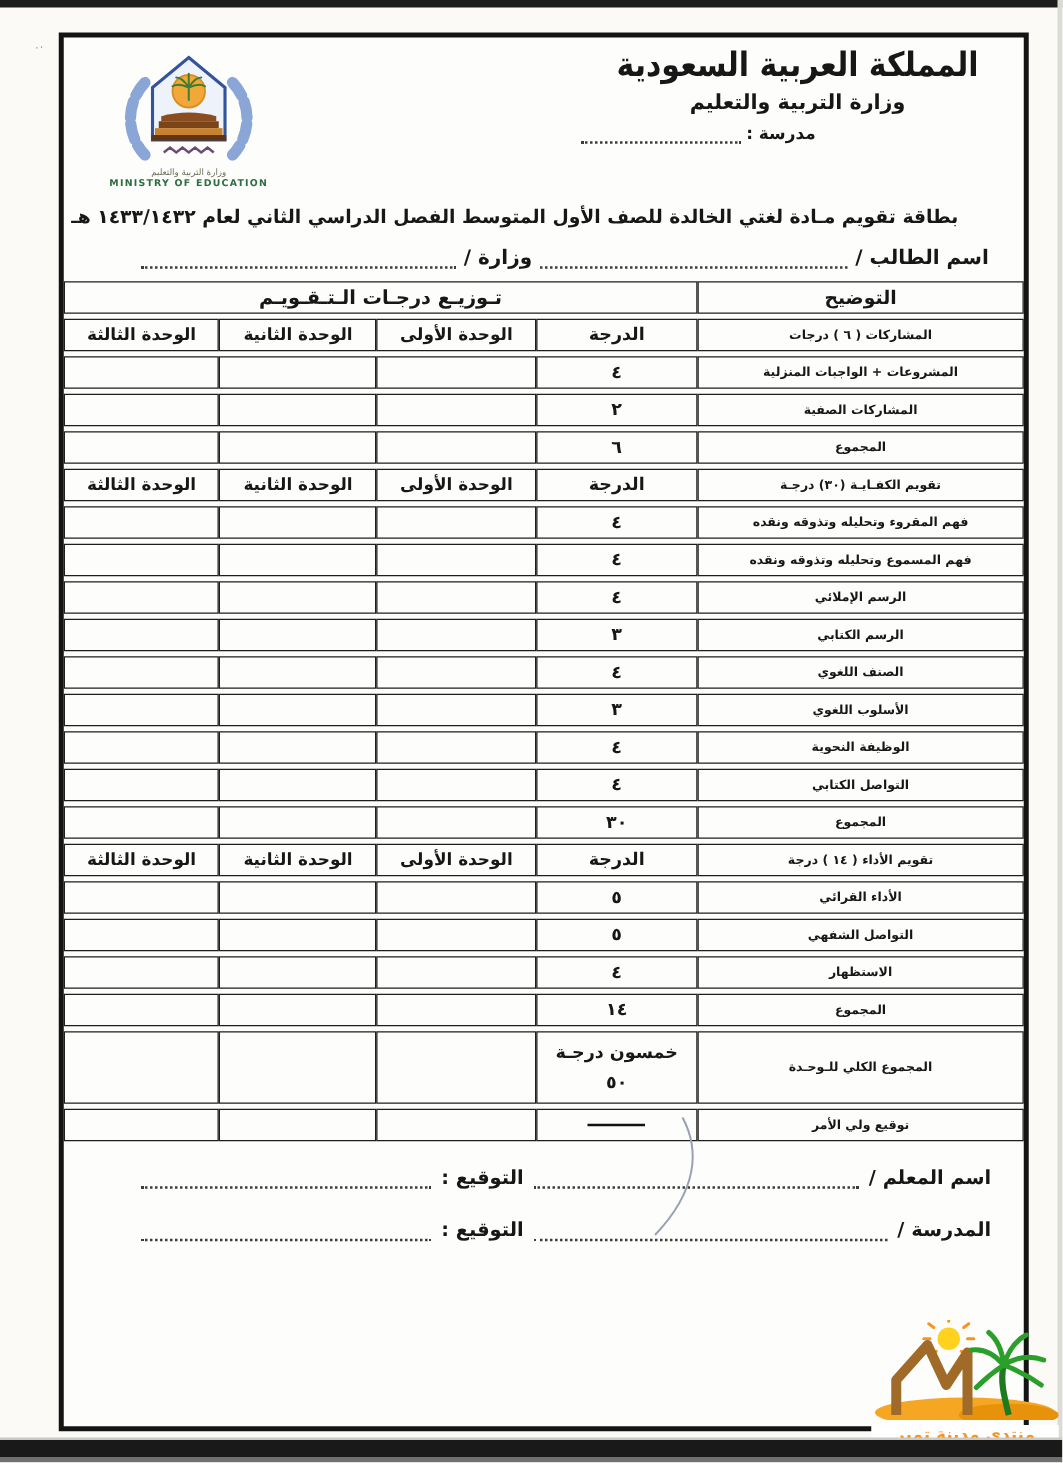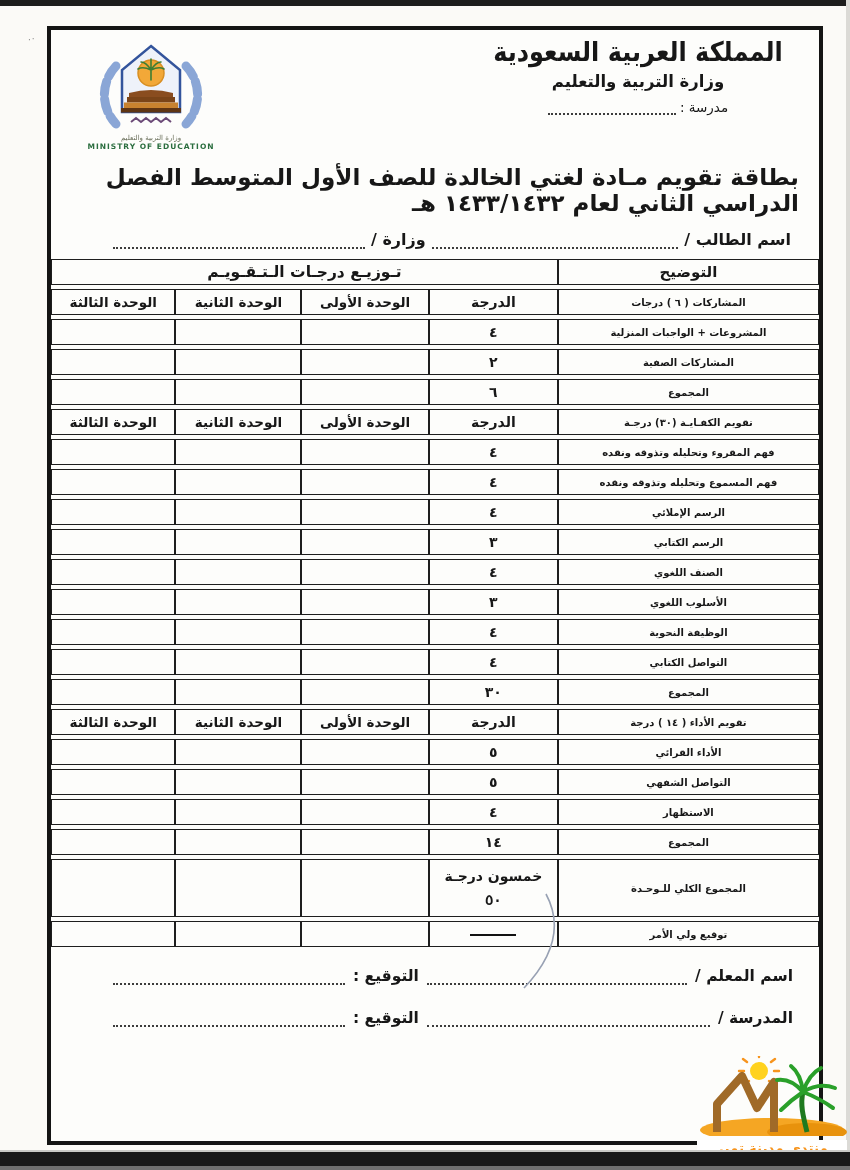--- a/index.html
+++ b/index.html
@@ -22,44 +22,44 @@
 
   
   .hdr { position:relative; height:126px; }
   .logo { position:absolute; left:32px; top:10px; width:136px; text-align:center; }
   .logo-cap-ar { font-size:7px; color:#6a6f5a; margin-top:-2px; }
   .logo-cap-en { font-size:7.5px; color:#2b6e3f; letter-spacing:1px; font-weight:700; }
   .hdr-text { position:absolute; right:8px; top:8px; width:346px; text-align:center; }
   .callig { font-size:24px; font-weight:700; transform:scaleY(1.12); letter-spacing:-1px; }
   .min-line { font-size:16.5px; font-weight:600; margin-top:6px; }
   .dir-line { font-size:14.5px; font-weight:700; margin-top:7px; }
-  .school-line { font-size:13.5px; font-weight:400; margin-top:8px;
-                 display:flex; justify-content:center; align-items:flex-end; gap:4px; }
+  .school-line { font-size:13.5px; font-weight:700; margin-top:8px;
+                 display:flex; justify-content:flex-end; align-items:flex-end; gap:4px; }
 
   
   .dots { display:inline-block; height:3px; border-bottom:2.2px dotted #3c3c3c; }
 
-  .title { text-align:right; font-size:23px; font-weight:700; margin:8px 20px 0; }
+  .title { text-align:left; font-size:15px; font-weight:700; margin:8px 6px 0; }
 
   .student-line { display:flex; align-items:flex-end; gap:6px;
                   font-size:16px; font-weight:700; margin:14px 28px 0 62px; }
   .student-line .grow { flex:1; }
 
   
   table { width:100%; border-collapse:separate; border-spacing:0 4px;
           table-layout:fixed; margin-top:6px; }
   td { border:1.6px solid #1e1e1e; text-align:center; vertical-align:middle;
        font-weight:700; height:26px; padding:1px 4px; overflow:hidden; }
   .c-exp  { font-size:15px; }
   .c-dist { font-size:15.5px; }
   .c-label{ font-size:10px; }
   .c-grade{ font-size:14px; }
   .c-unit { font-size:13.5px; }
   tr.tall td { height:58px; }
-  .grade-sub { margin-top:8px;font-family:Liberation Mono, monospace; }
+  .grade-sub { margin-top:8px; }
   .dashline { display:inline-block; width:46px; border-top:2.6px solid #121212; vertical-align:middle; }
 
   
   .footer { margin:16px 26px 0 62px; font-size:15.5px; font-weight:700; }
   .f-row { display:flex; align-items:flex-end; gap:8px; margin-bottom:24px; }
   .f-row .grow { flex:1; }
 
   
   .pen-mark { position:absolute; left:516px; top:890px; }
 

